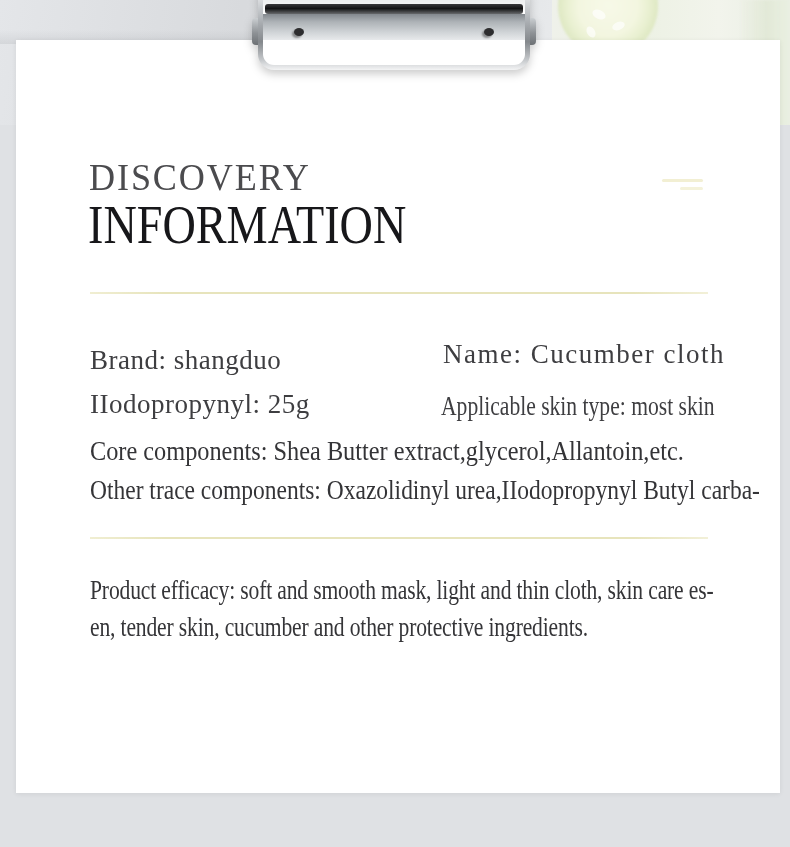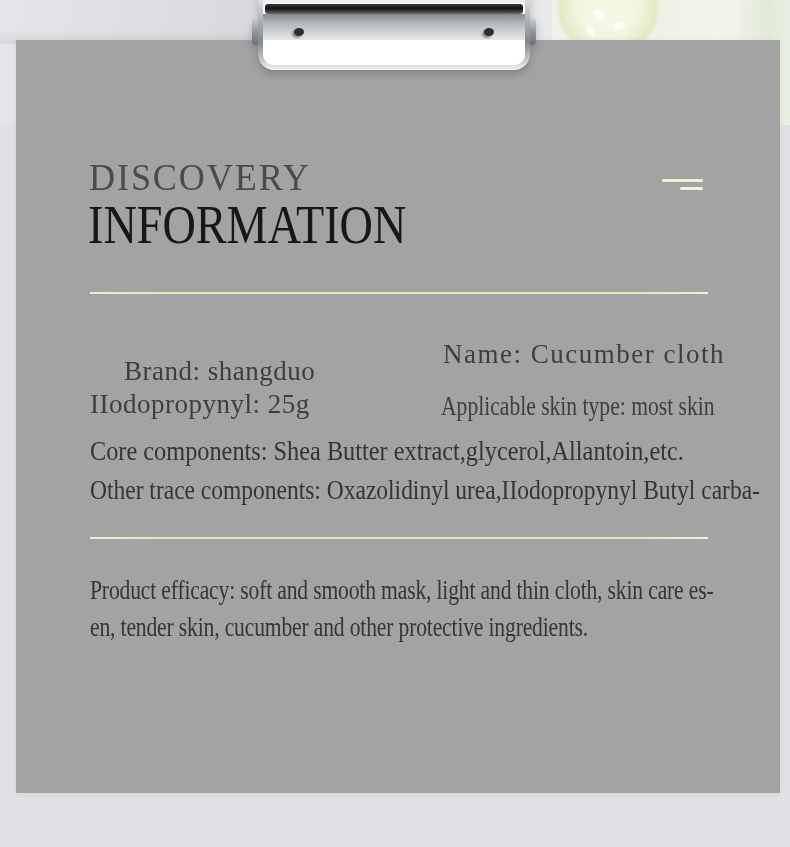--- a/index.html
+++ b/index.html
@@ -33,21 +33,21 @@
   .cucumber-seed { position:absolute; border-radius:50%; background:rgba(255,255,255,.65); }
   .cucumber-edge {
     position:absolute; left:738px; top:0; width:52px; height:125px;
     background:linear-gradient(90deg,rgba(222,231,208,0) 0%,rgba(219,228,204,.55) 55%,rgba(234,240,226,.9) 100%);
     filter:blur(1px);
   }
 
   
   .card {
     position:absolute; left:16px; top:40px; width:764px; height:753px;
-    background:#a3a3a3; box-shadow:0 1px 5px rgba(0,0,0,.07);
+    background:#ffffff; box-shadow:0 1px 5px rgba(0,0,0,.07);
   }
 
   
   .clip-wrap { position:absolute; left:258px; top:-18px; width:272px; height:88px; z-index:5;
                filter:drop-shadow(0 4px 4px rgba(0,0,0,.20)); }
   .clip-lug {
     position:absolute; top:36px; width:14px; height:27px; border-radius:4px;
     background:linear-gradient(180deg,#caced1 0%,#8e9296 55%,#6d7175 100%);
   }
   .clip-lug.left { left:-6px; } .clip-lug.right { right:-6px; }
@@ -88,21 +88,21 @@
   .accent-eq2 { left:664px; top:147px; width:23px; height:3px; background:#f4f2da; }
   .divider {
     left:74px; width:618px; height:2px;
     background:linear-gradient(90deg,#f0eed2 0%,#e7e4bc 12%,#e7e4bc 88%,#f2f0d8 100%);
   }
   .divider.d1 { top:252px; } .divider.d2 { top:497px; }
 
   .fld { font-size:27px; line-height:30px; color:#3e3e41; white-space:nowrap; }
   .cond { display:inline-block; transform-origin:0 50%; }
 
-  .row-brand { left:74px;  top:316px; letter-spacing:.5px;margin-left:34px; }
+  .row-brand { left:74px;  top:305px; letter-spacing:.5px; }
   .row-name  { left:427px; top:299px; letter-spacing:1.5px; }
   .row-spec  { left:74px;  top:349px; letter-spacing:.5px; }
   .row-skin  { left:425px; top:351px; } .row-skin .cond { transform:scaleX(.80); }
   .row-core  { left:74px;  top:396px; color:#343437; } .row-core .cond { transform:scaleX(.90); }
   .row-other { left:74px;  top:435px; color:#343437; } .row-other .cond { transform:scaleX(.87); }
 
   .efficacy { left:74px; top:532px; width:690px; font-size:27px; line-height:37px;
               color:#353538; white-space:nowrap; }
   .efficacy .line { display:block; }
   .efficacy .cond { transform:scaleX(.80); letter-spacing:-.2px; }

